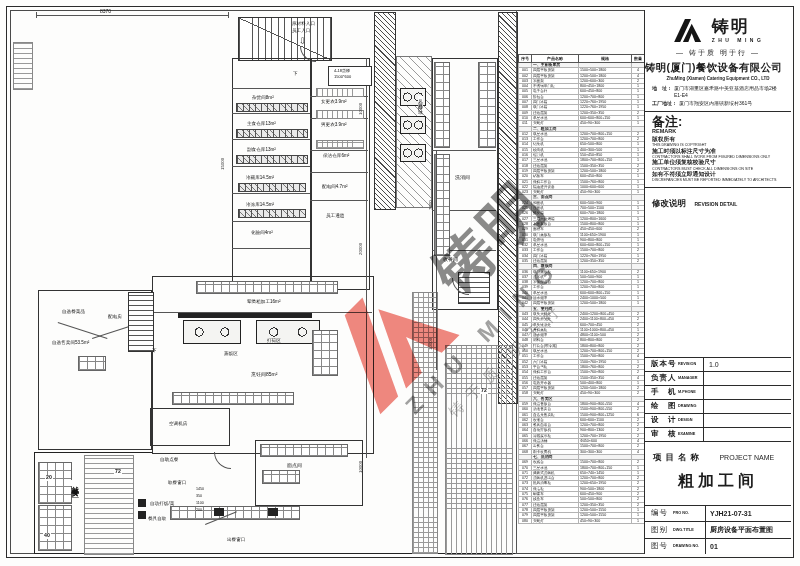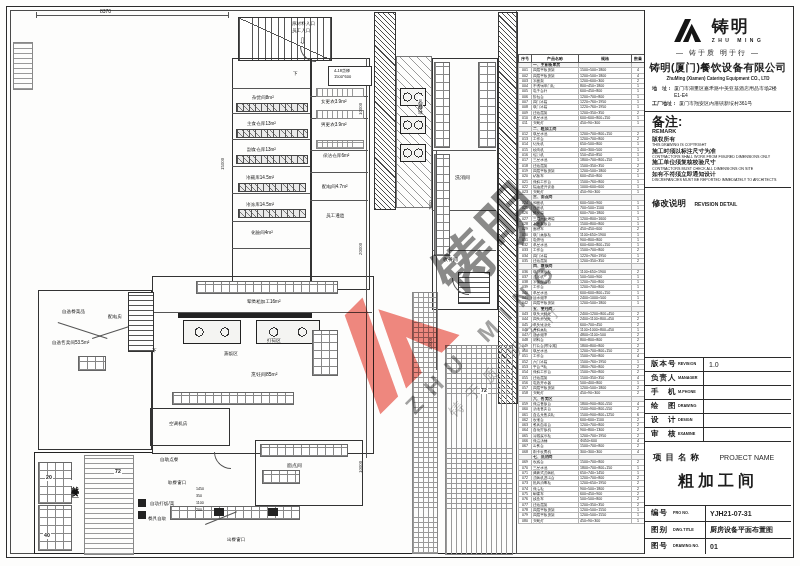--- a/index.html
+++ b/index.html
@@ -55,21 +55,21 @@
   table.eq td:nth-child(1),table.eq td:nth-child(4){text-align:center;}
   table.eq tr.sec td{font-weight:bold;font-size:3.9px;background:#f4f4f4;}
   
   .tb{position:absolute;left:644px;top:10px;width:146px;height:544px;border-left:1.3px solid #2b2b2b;
       display:flex;flex-direction:column;background:#fff;z-index:10;}
   .secb{border-bottom:1px solid #2b2b2b;}
   .tb-logo-row{display:flex;justify-content:center;align-items:center;gap:6px;padding:7px 0 2px;}
   .tb-logo-zh{font-size:17px;font-weight:bold;letter-spacing:2px;line-height:1;}
   .tb-logo-en{font-size:5px;letter-spacing:3.5px;font-weight:bold;margin-top:2px;}
   .tb-tagline{text-align:center;font-size:7px;letter-spacing:2px;margin:2px 0 3px;}
-  .tb-company{text-align:center;font-weight:bold;font-size:10.4px;letter-spacing:0.4px;}
+  .tb-company{text-align:left;font-weight:bold;font-size:10.4px;letter-spacing:0.4px;}
   .tb-co-en{text-align:center;font-size:4.5px;font-weight:bold;margin:1px 0 3px;}
   .tb-addr{display:flex;font-size:5px;line-height:1.3;padding:1px 7px;gap:2px;}
   .tb-addr .k{font-weight:bold;white-space:nowrap;}
   .tb-remark{padding:3px 7px 4px;}
   .tb-remark .hzh{font-size:13px;font-weight:bold;line-height:1;}
   .tb-remark .hen{font-size:5.5px;font-weight:bold;line-height:1.2;margin-bottom:2px;}
   .ritem .zh{font-size:5.8px;font-weight:bold;line-height:1.25;}
   .ritem .en{font-size:3.7px;color:#222;line-height:1.2;}
   .tb-rev{flex:1;padding:4px 7px;}
   .tb-rev .hzh{font-size:8.5px;font-weight:bold;display:inline-block;}
@@ -79,21 +79,21 @@
   .frow .zh{font-size:7.5px;font-weight:bold;letter-spacing:1px;}
   .frow .en{font-size:3.8px;font-weight:bold;}
   .frow .val{font-size:7px;border-left:1px solid #2b2b2b;height:100%;display:flex;align-items:center;padding-left:5px;}
   .tb-proj{padding:4px 8px 2px;height:57px;}
   .tb-proj .zh{font-size:8.5px;font-weight:bold;letter-spacing:4px;}
   .tb-proj .en{font-size:7px;margin-left:12px;}
   .tb-proj .name{text-align:center;font-size:16px;font-weight:bold;letter-spacing:4px;margin-top:7px;}
   .drow{display:grid;grid-template-columns:22px 32px 1fr;align-items:center;height:15.5px;
         border-bottom:1px solid #2b2b2b;padding-left:6px;}
   .drow:last-child{border-bottom:none;}
-  .drow .zh{font-size:7.5px;font-weight:bold;letter-spacing:1px;}
+  .drow .zh{font-size:7.5px;font-weight:normal;letter-spacing:1px;}
   .drow .en{font-size:3.8px;font-weight:bold;}
   .drow .val{font-size:7px;font-weight:bold;border-left:1px solid #2b2b2b;height:100%;
              display:flex;align-items:center;padding-left:4px;white-space:nowrap;}
 </style>
 </head>
 <body>
 
 <div class="frame-outer"></div>
 <div class="frame-inner"></div>
 <div class="ln" style="left:516px;top:10px;width:0.9px;height:544px;"></div>

